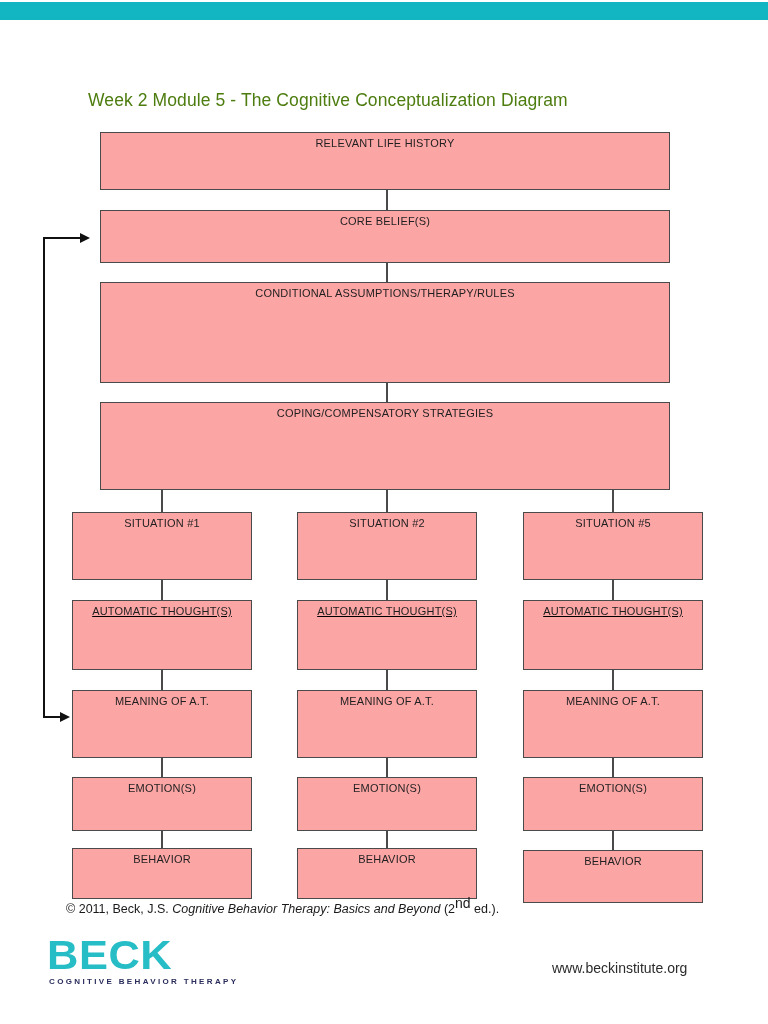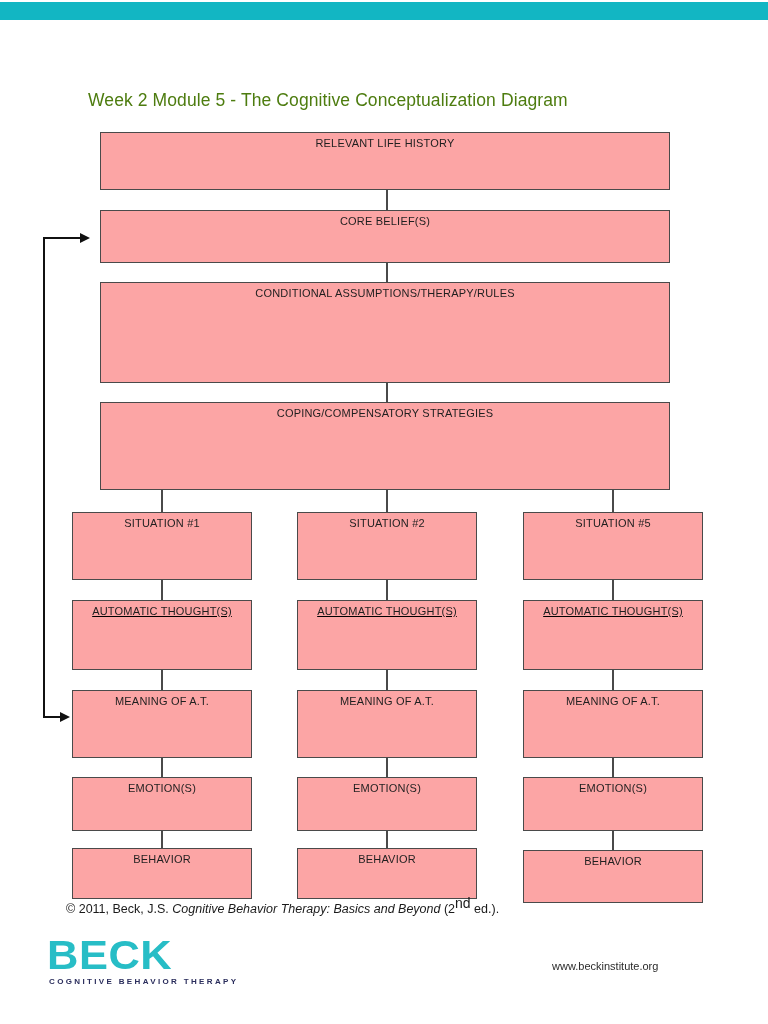--- a/index.html
+++ b/index.html
@@ -55,21 +55,21 @@
   .copyright sup{font-size:14px;vertical-align:super;line-height:0;}
   .beck-logo{
     left:47px;top:934px;font-size:41px;font-weight:800;color:#27bdc6;
     letter-spacing:0.5px;line-height:1.05;transform:scaleX(1.06);transform-origin:left top;
   }
   .beck-sub{
     left:49px;top:977px;font-size:8px;font-weight:700;color:#2a2d5c;
     letter-spacing:2.35px;white-space:nowrap;
   }
   .site-url{
-    left:552px;top:960px;font-size:11px;color:#2b2b2b;white-space:nowrap;
+    left:552px;top:960px;font-size:14px;color:#2b2b2b;white-space:nowrap;
   }
 </style>
 </head>
 <body>
 
 <div class="abs topbar"></div>
 
 <div class="abs page-title">Week 2 Module 5 - The Cognitive Conceptualization Diagram</div>
 
 <div class="abs fc-box box-rlh">

